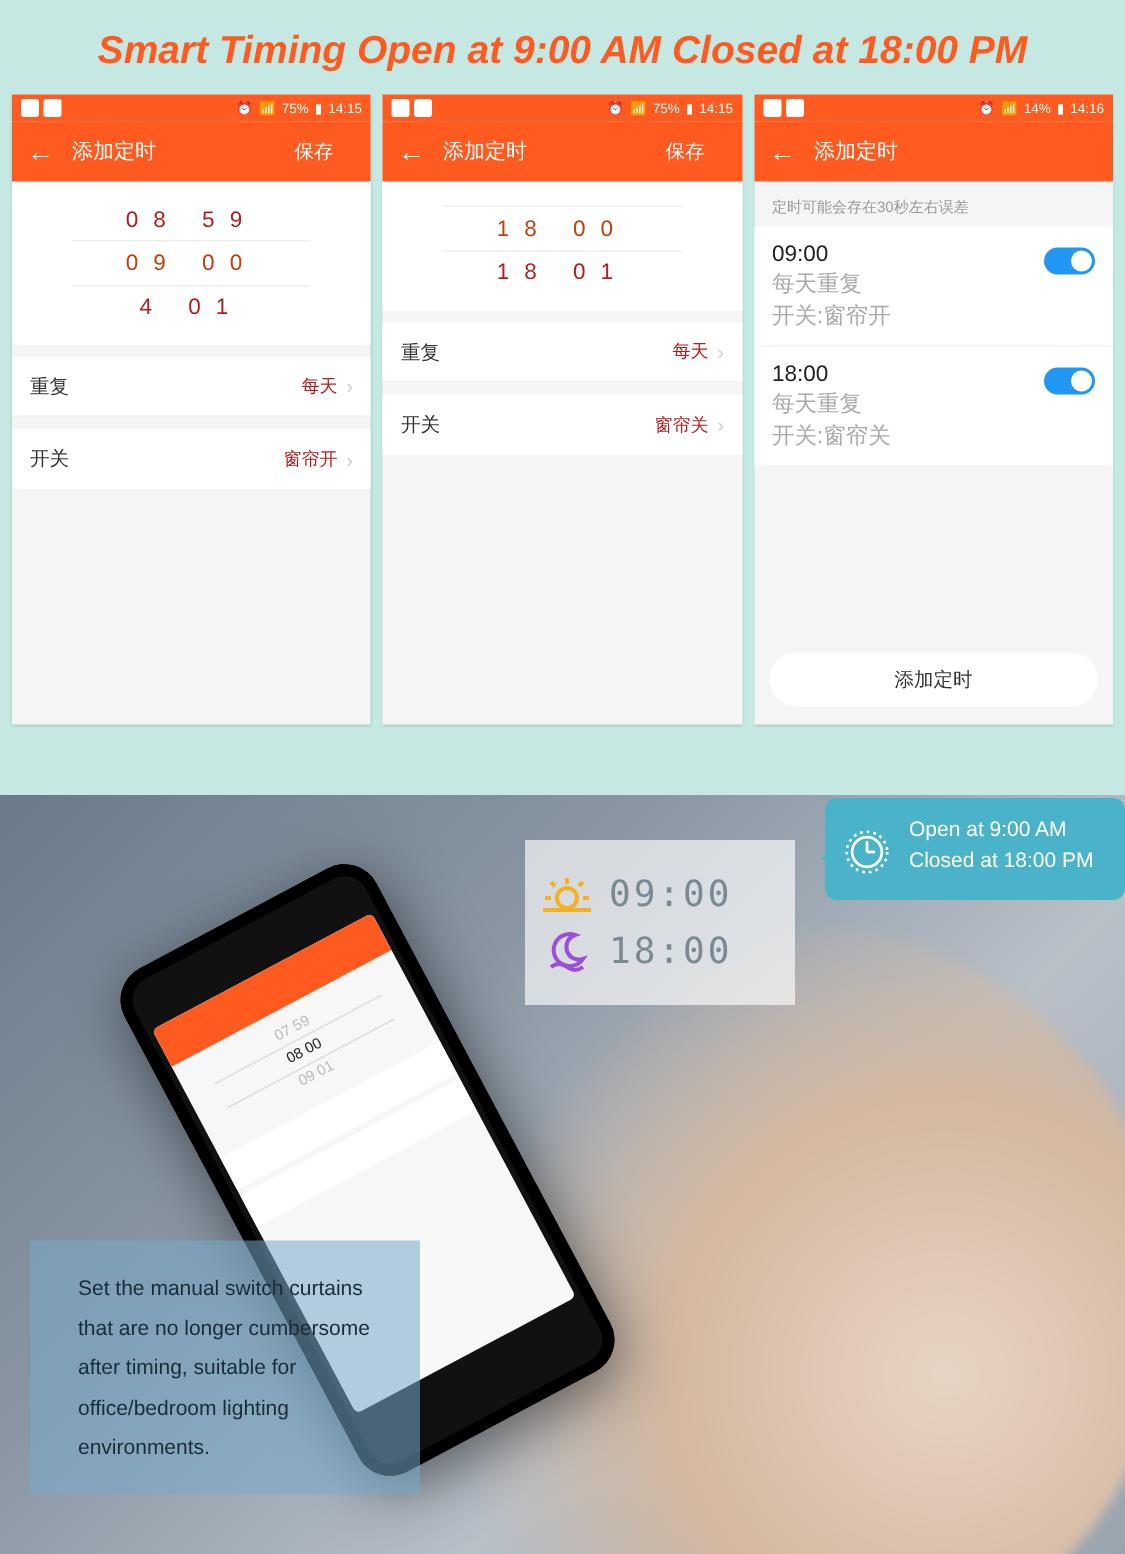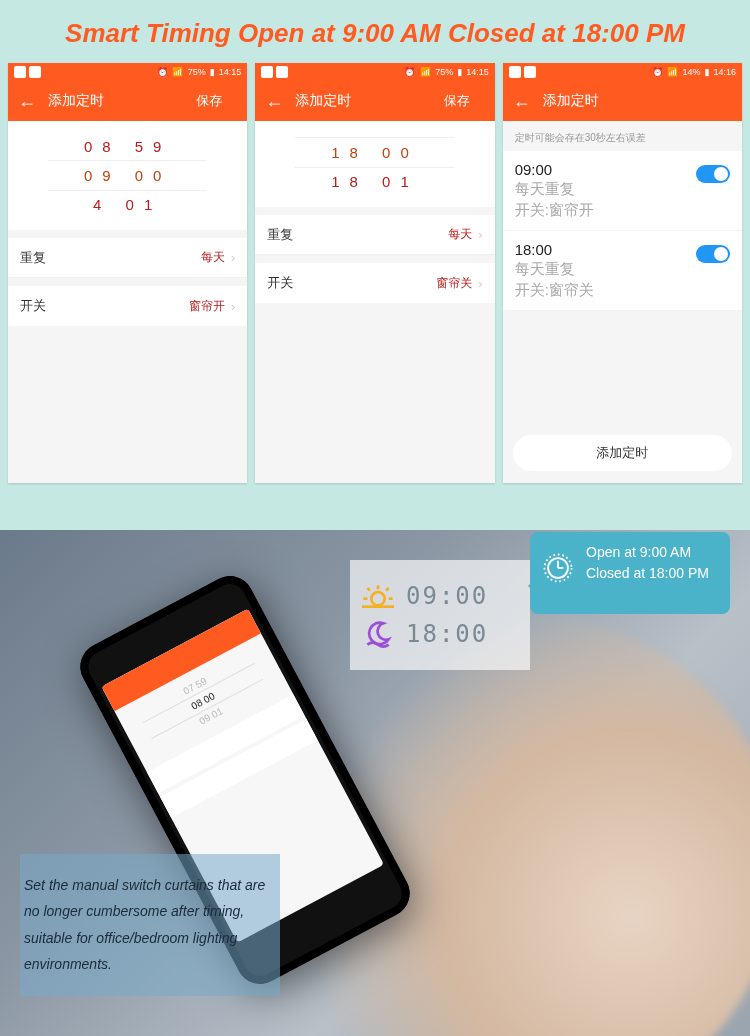--- a/index.html
+++ b/index.html
@@ -36,24 +36,24 @@
 .mockphone { position: absolute; left: 150px; top: 60px; width: 190px; height: 380px; background: #111; border-radius: 24px; transform: rotate(-28deg); box-shadow: 0 10px 40px rgba(0,0,0,.5), inset 0 0 0 8px #000; }
 .mockscreen { position: absolute; inset: 40px 12px 50px 12px; background: #f7f7f7; border-radius: 4px; overflow: hidden; }
 .mockscreen .ms-top { height: 28px; background: #ff5a1f; }
 .mockscreen .ms-pick { text-align:center; padding:10px 0; font-size:10px; color:#bbb; }
 .mockscreen .ms-pick .msel { color:#222; border-top:1px solid #ddd; border-bottom:1px solid #ddd; margin:2px 20px; padding:3px 0; }
 .mockscreen .ms-row { height:24px; background:#fff; margin-top:4px; }
 
 .overlay-card { position: absolute; left: 350px; top: 30px; width: 180px; background: rgba(255,255,255,.65); padding: 14px 12px; }
 .ov-row { display:flex; align-items:center; gap:12px; margin: 6px 0; }
 .ov-time { font-size: 24px; color: #7a8a95; letter-spacing: 2px; font-family: monospace; }
-.speech { position: absolute; left: 530px; top: 2px; width: 200px; height: 82px; background: #4ab3c9; border-radius: 8px; padding: 10px 10px 10px 56px; color: #fff; font-size: 14px; line-height: 1.5; }
+.speech { position: absolute; left: 550px; top: 2px; width: 200px; height: 68px; background: #4ab3c9; border-radius: 8px; padding: 10px 10px 10px 56px; color: #fff; font-size: 14px; line-height: 1.5; }
 .speech::after { content:""; position:absolute; left:-12px; bottom:18px; border:10px solid transparent; border-right-color:#4ab3c9; }
 .clock-ico { position:absolute; left:10px; top:18px; width:36px; height:36px; }
-.desc-box { position: absolute; left: 20px; bottom: 40px; width: 260px; background: rgba(120,170,200,.55); padding: 18px 4px; color: #1a2b3a; font-size: 14px; line-height: 1.9; font-style: italic; }
+.desc-box { position: absolute; left: 20px; bottom: 40px; width: 260px; background: rgba(120,170,200,.55); padding: 18px 32px; color: #1a2b3a; font-size: 14px; line-height: 1.9; }
 </style>
 </head>
 <body>
 
 <div class="headline">Smart Timing Open at 9:00 AM Closed at 18:00 PM</div>
 
 <div class="phones-row">
 
   <div class="phone">
     <div class="statusbar">

